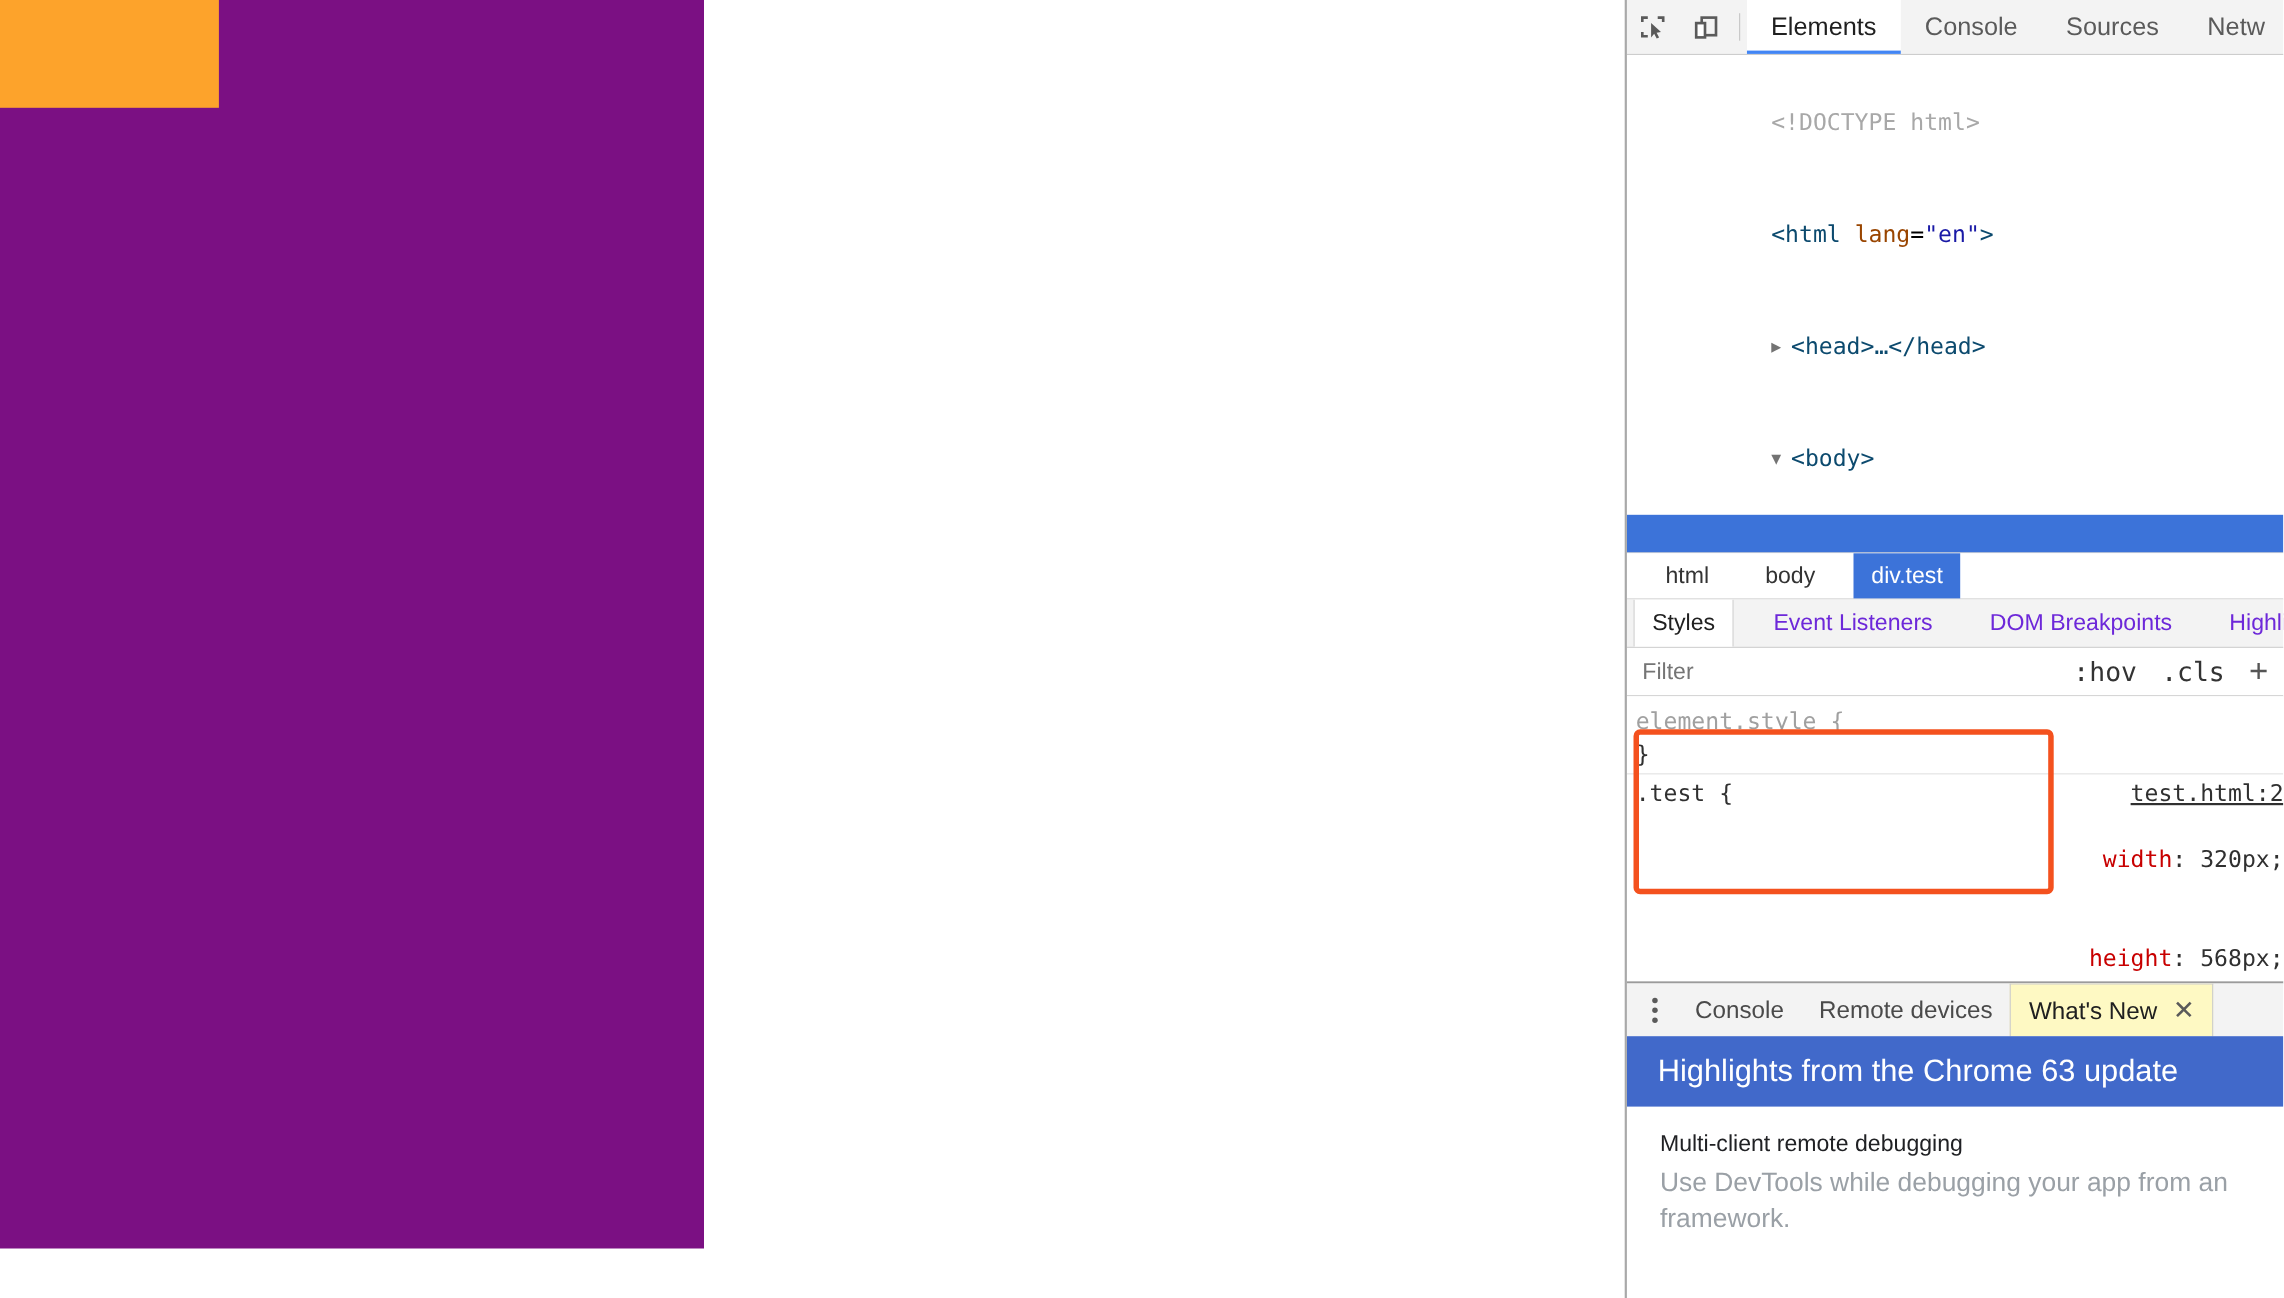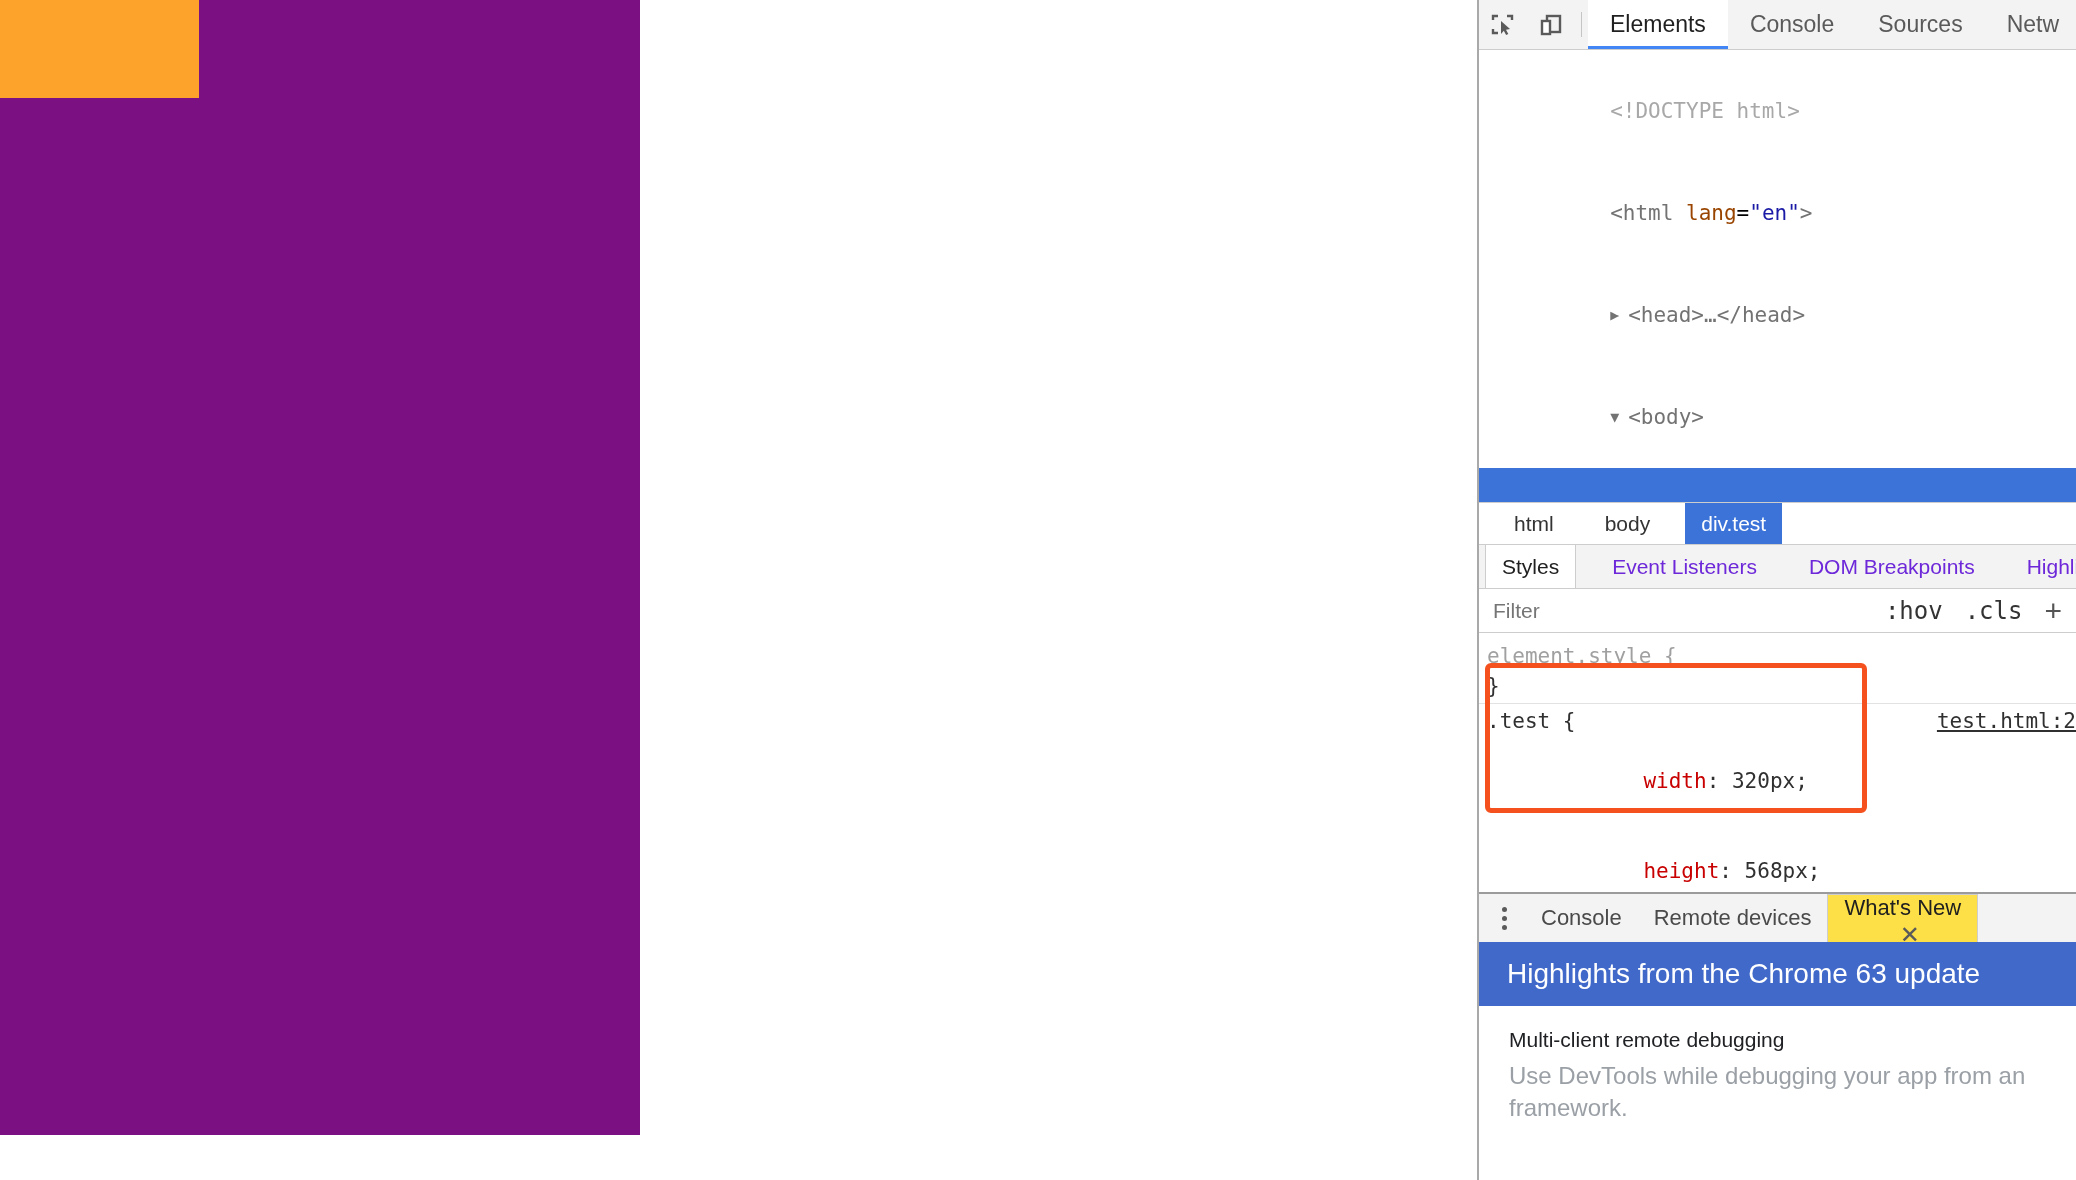--- a/index.html
+++ b/index.html
@@ -124,21 +124,21 @@
     white-space: pre;
     position: relative;
   }
   .dom-line.indent1 { padding-left: 30px; }
   .dom-line.selected {
     background: #3c73d9;
     color: #ffffff;
     padding-left: 22px;
   }
   .doctype { color: #a8a8a8; }
-  .tag { color: #737373; }
+  .tag { color: #0c4a6e; }
   .attr { color: #994500; }
   .val { color: #1a1aa6; }
   .tri {
     display: inline-block;
     width: 18px;
     color: #737373;
     font-size: 15px;
     vertical-align: 2px;
   }
 
@@ -252,21 +252,21 @@
   .src-link {
     position: absolute;
     right: 0;
     top: 2px;
     color: #303030;
     text-decoration: underline;
     font-size: 21px;
     white-space: nowrap;
     cursor: pointer;
   }
-  .decl { padding-left: 30px; white-space: pre; }
+  .decl { padding-left: 30px; white-space: pre; text-align: right; }
 
   
   #highlight-box {
     position: absolute;
     left: 6px;
     top: 30px;
     width: 382px;
     height: 150px;
     border: 5px solid #f4511e;
     border-radius: 6px;
@@ -310,25 +310,24 @@
   .dtab {
     display: flex;
     align-items: center;
     padding: 0 16px;
     font-size: 22px;
     color: #4a4a4a;
     white-space: nowrap;
     cursor: pointer;
   }
   .dtab.active {
-    background: #fde047;
+    background: #fef9c3;
     border: 1px solid #cdcdcd;
     border-bottom: none;
     color: #202020;
-    flex-direction: column;
   }
   .dtab .close-x {
     margin-left: 14px;
     font-size: 24px;
     color: #5a5a5a;
     cursor: pointer;
   }
   #wn-banner {
     background: #4169ca;
     color: #ffffff;

